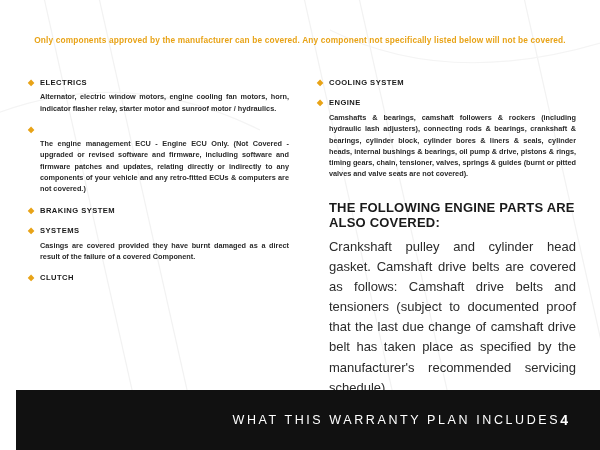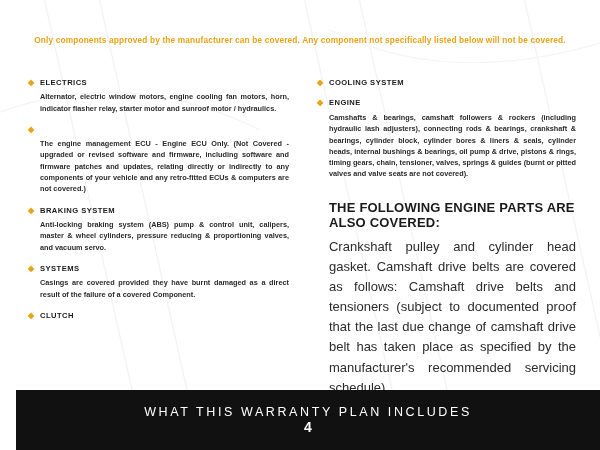--- a/index.html
+++ b/index.html
@@ -131,24 +131,23 @@
   .footer {
     position: absolute;
     left: 16px;
     right: 0;
     bottom: 0;
     height: 60px;
     background: #111111;
     color: #ffffff;
     display: flex;
     align-items: center;
-    justify-content: center;
+    justify-content: flex-end;
     padding: 0 32px;
     box-sizing: border-box;
-    flex-direction: column;
   }
   .footer-title {
     font-size: 12.5px;
     letter-spacing: 2.6px;
     font-weight: normal;
   }
   .footer-page {
     font-size: 14px;
     font-weight: bold;
   }
@@ -195,21 +194,20 @@
             <span class="bullet">◆</span>
           </div>
           <div class="sec-body">The engine management ECU - Engine ECU Only.  (Not Covered - upgraded or revised software and firmware, including software and firmware patches and updates, relating directly or indirectly to any components of your vehicle and any retro-fitted ECUs &amp; computers are not covered.)</div>
         </div>
 
         <div class="section">
           <div class="sec-head">
             <span class="bullet">◆</span>
             <span class="sec-title">BRAKING SYSTEM</span>
           </div>
-          <div class="sec-body">Anti-locking braking system (ABS) pump &amp; control unit, calipers, master &amp; wheel cylinders, pressure reducing &amp; proportioning valves, and vacuum servo.</div>
         </div>
 
         <div class="section">
           <div class="sec-head">
             <span class="bullet">◆</span>
             <span class="sec-title">SYSTEMS</span>
           </div>
           <div class="sec-body">Casings are covered provided they have burnt damaged as a direct result of the failure of a covered Component.</div>
         </div>
 

